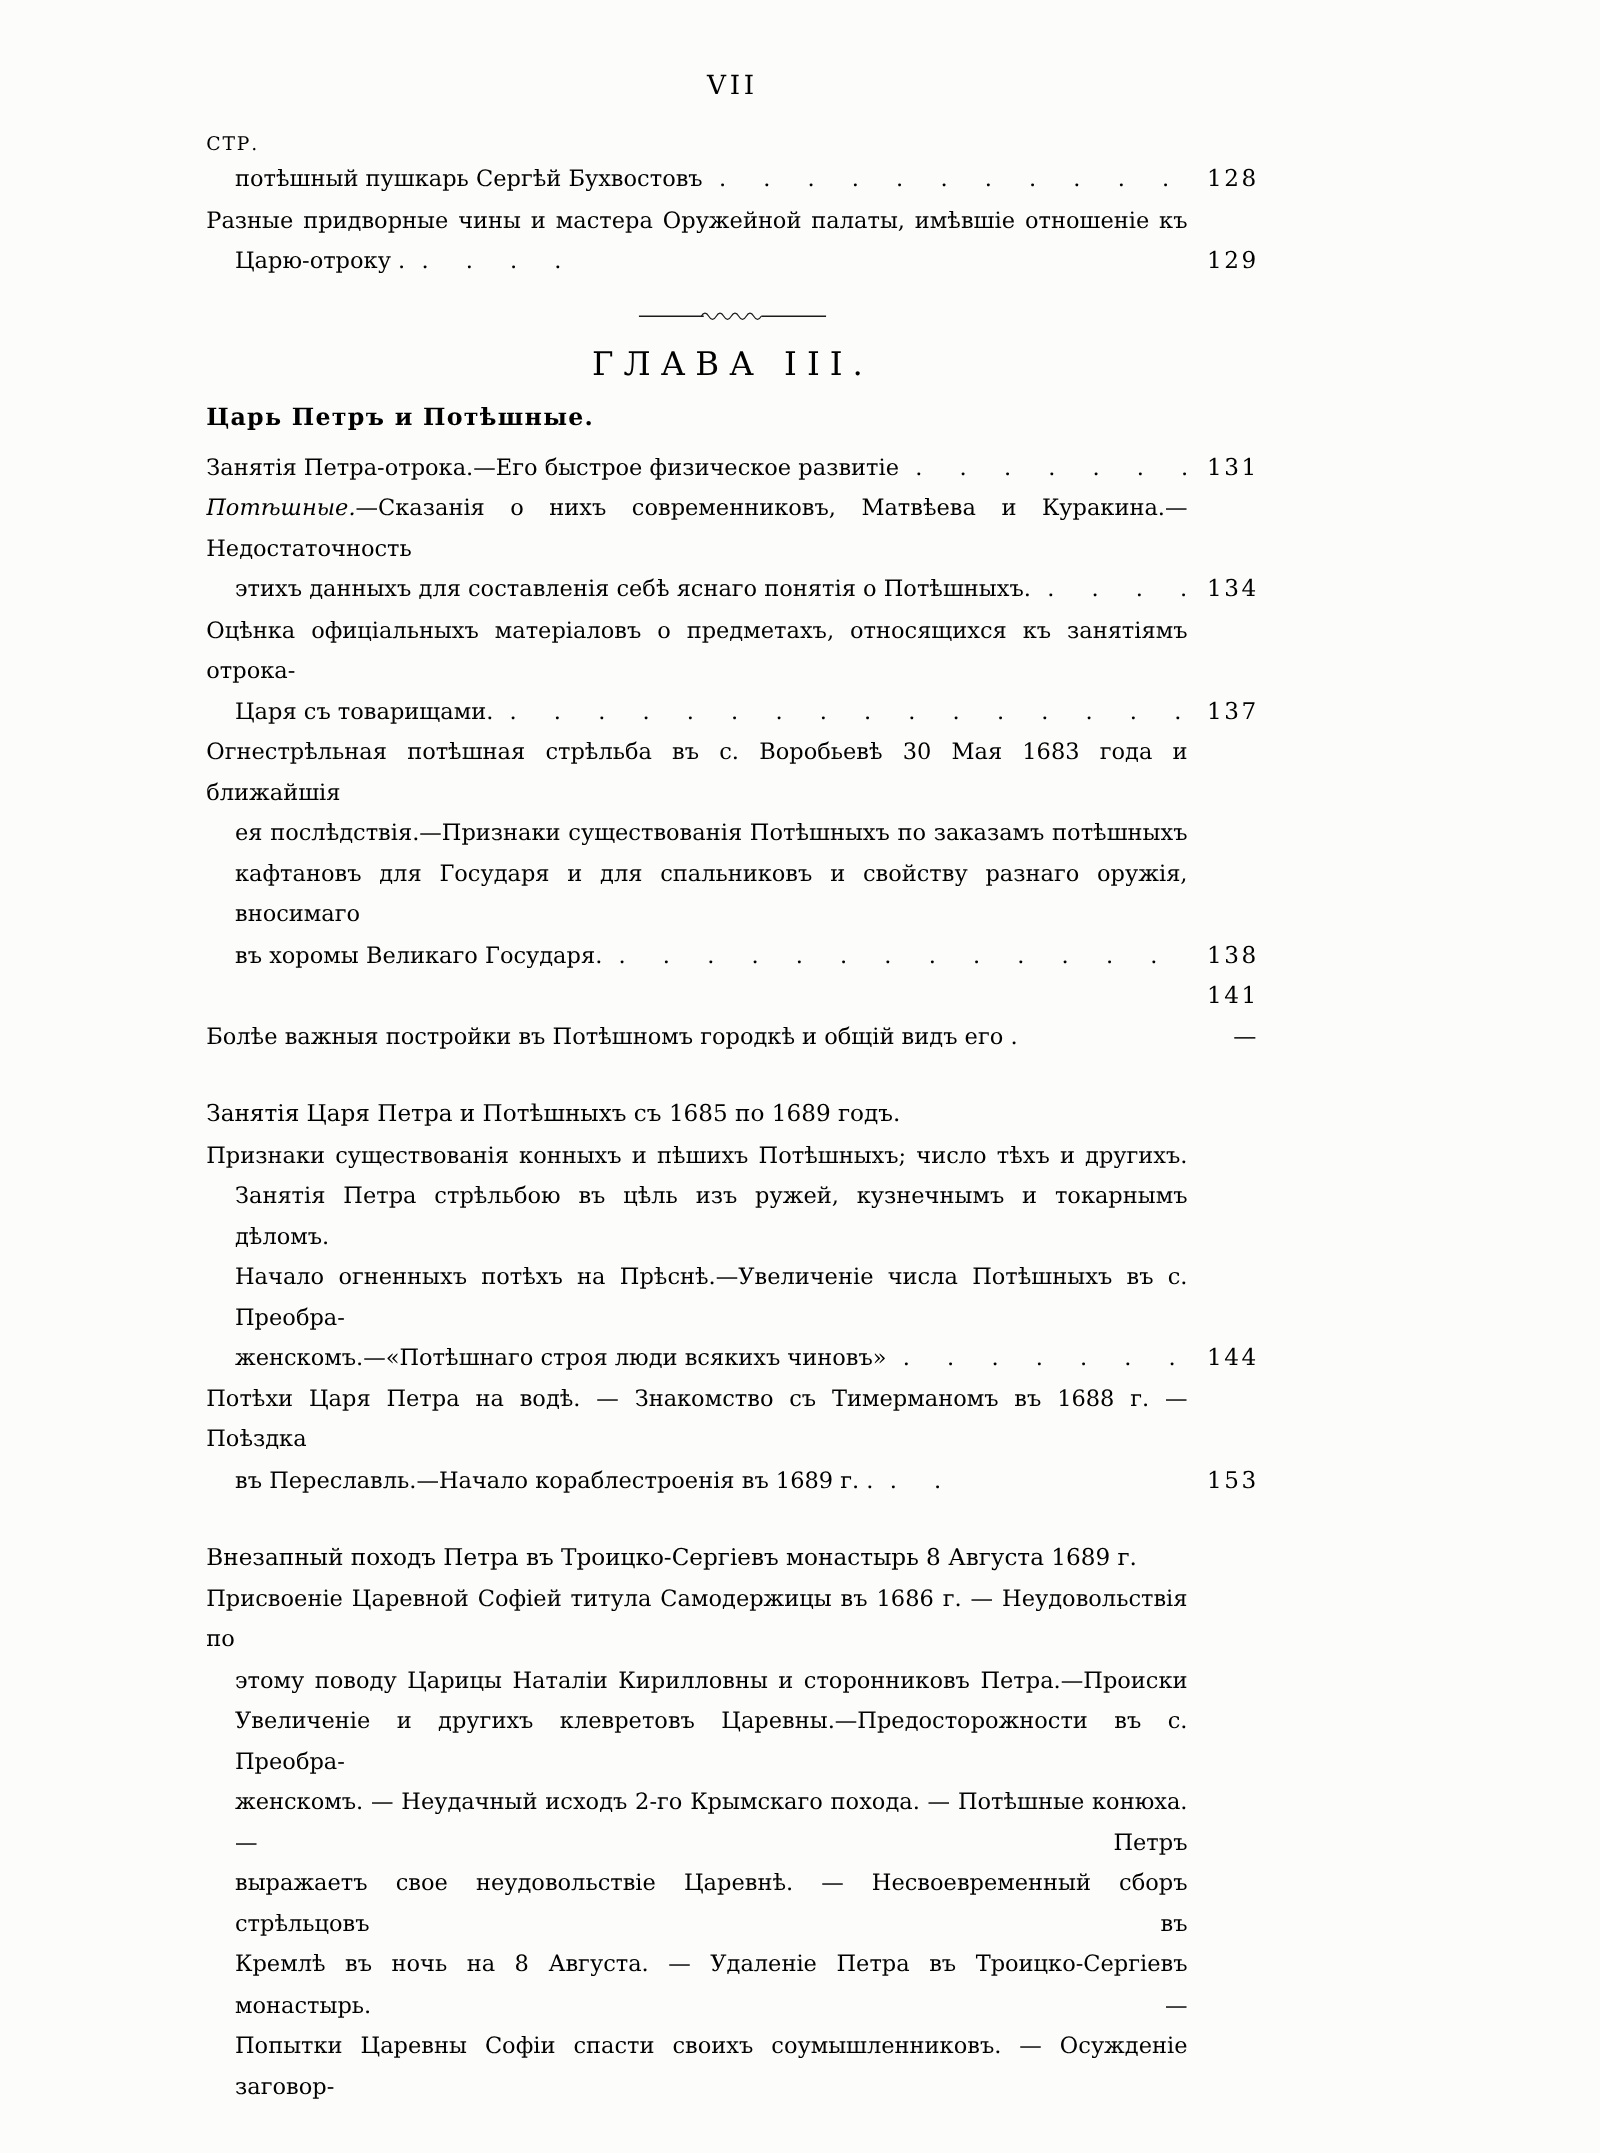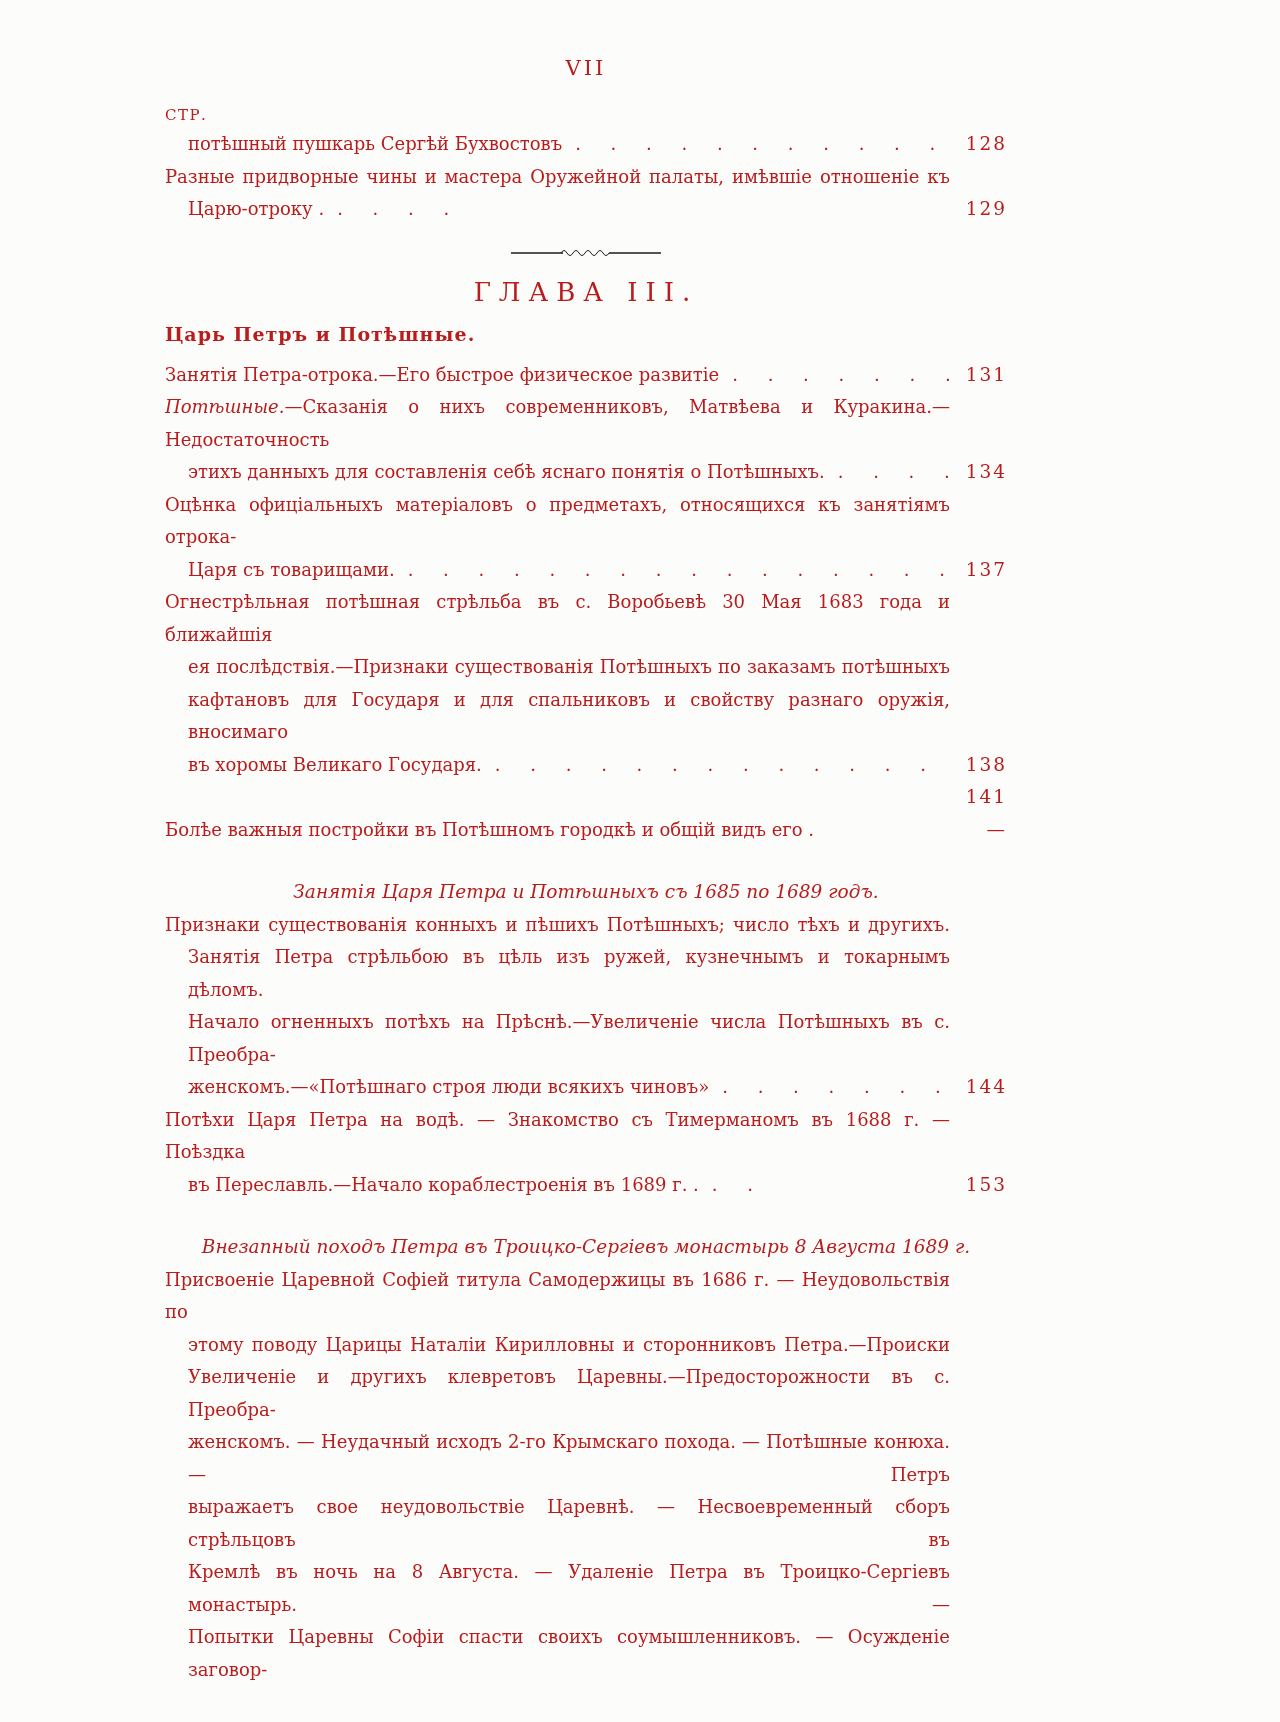--- a/index.html
+++ b/index.html
@@ -2,21 +2,21 @@
 <html><head>
 <meta charset="utf-8">
 <style>
   html, body { margin: 0; padding: 0; background: #fcfcfa; }
   .page {
     position: relative;
     width: 1280px;
     height: 1722px;
     box-sizing: border-box;
     background: #fcfcfa;
-    color: #b91c1c;
+    color: #000000;
     font-family: "DejaVu Serif", serif;
     padding: 56px 273px 0 165px;
     overflow: hidden;
   }
   .folio {
     text-align: center;
     font-size: 21px;
     letter-spacing: 3px;
     margin-bottom: 26px;
   }
@@ -53,22 +53,20 @@
     letter-spacing: 8px;
     margin: 8px 0 16px 0;
   }
   .chapter-subtitle {
     font-size: 19px;
     font-weight: 700;
     letter-spacing: 1px;
     margin: 0 0 14px 0;
   }
   .sub-header {
-    text-align: center;
-    font-style: italic;
     font-size: 18.5px;
     line-height: 32.5px;
     margin-top: 30px;
   }
   .it { font-style: italic; }
 </style>
 </head>
 <body>
 
 <div class="page">

